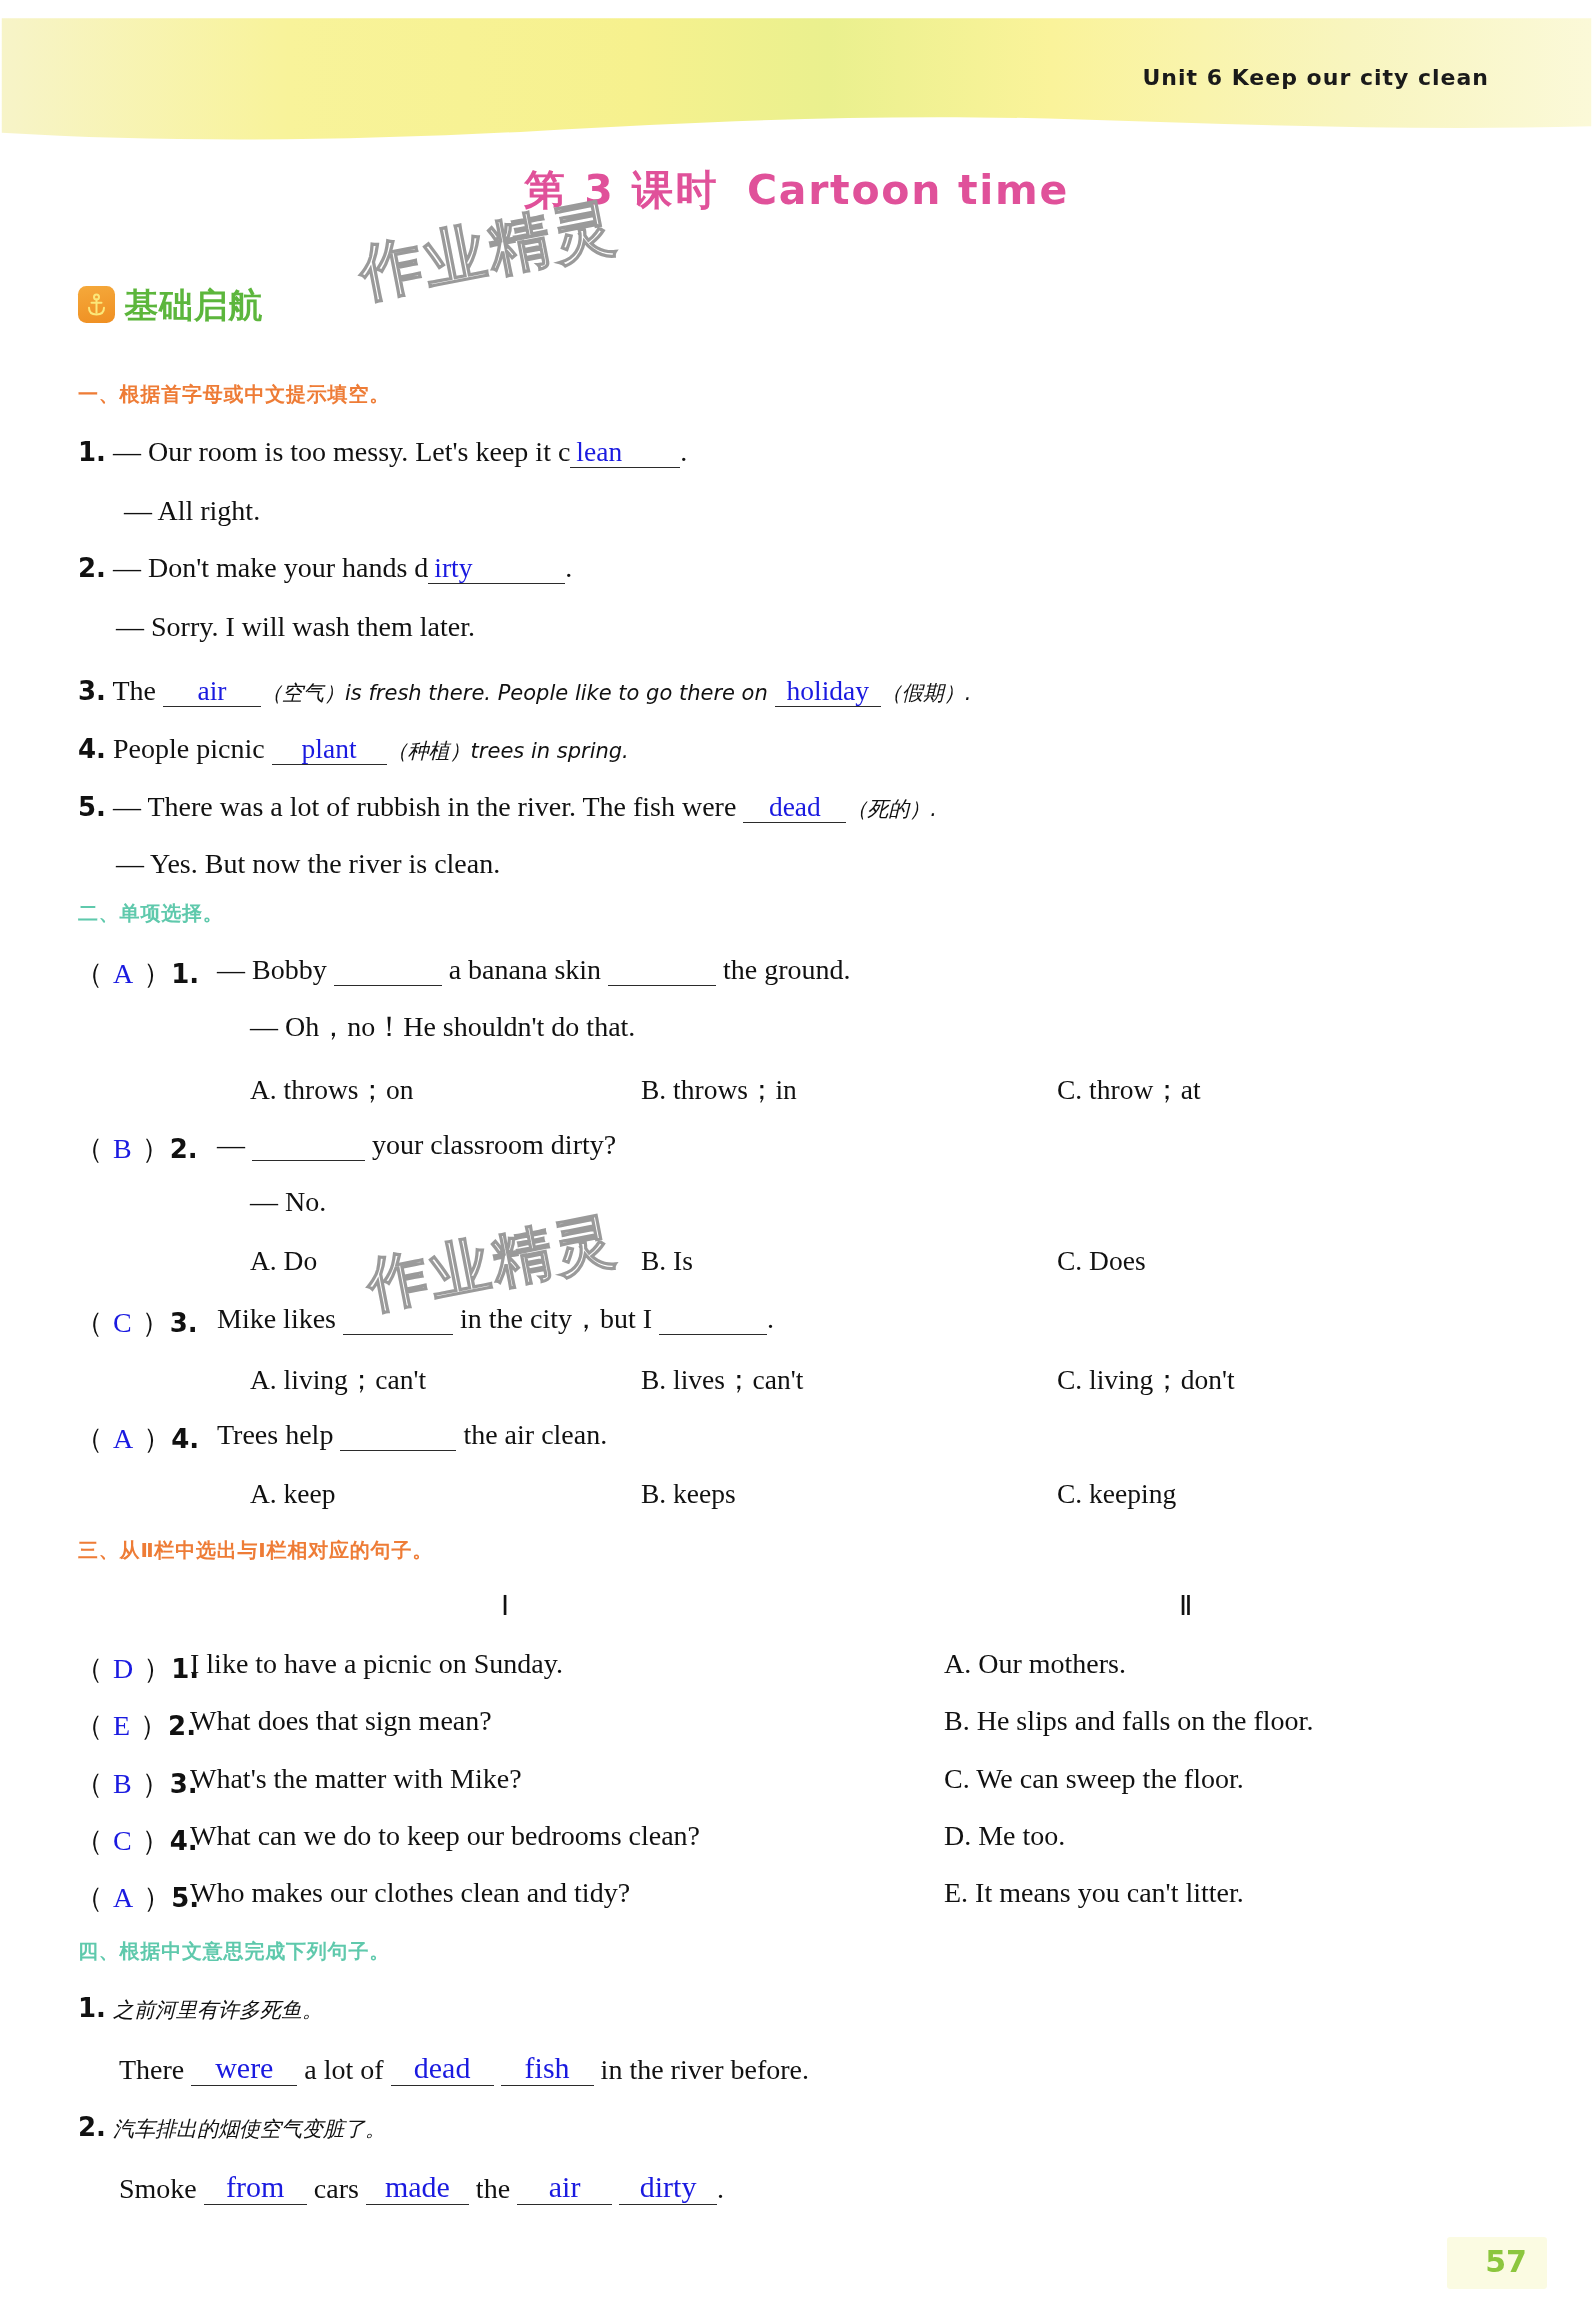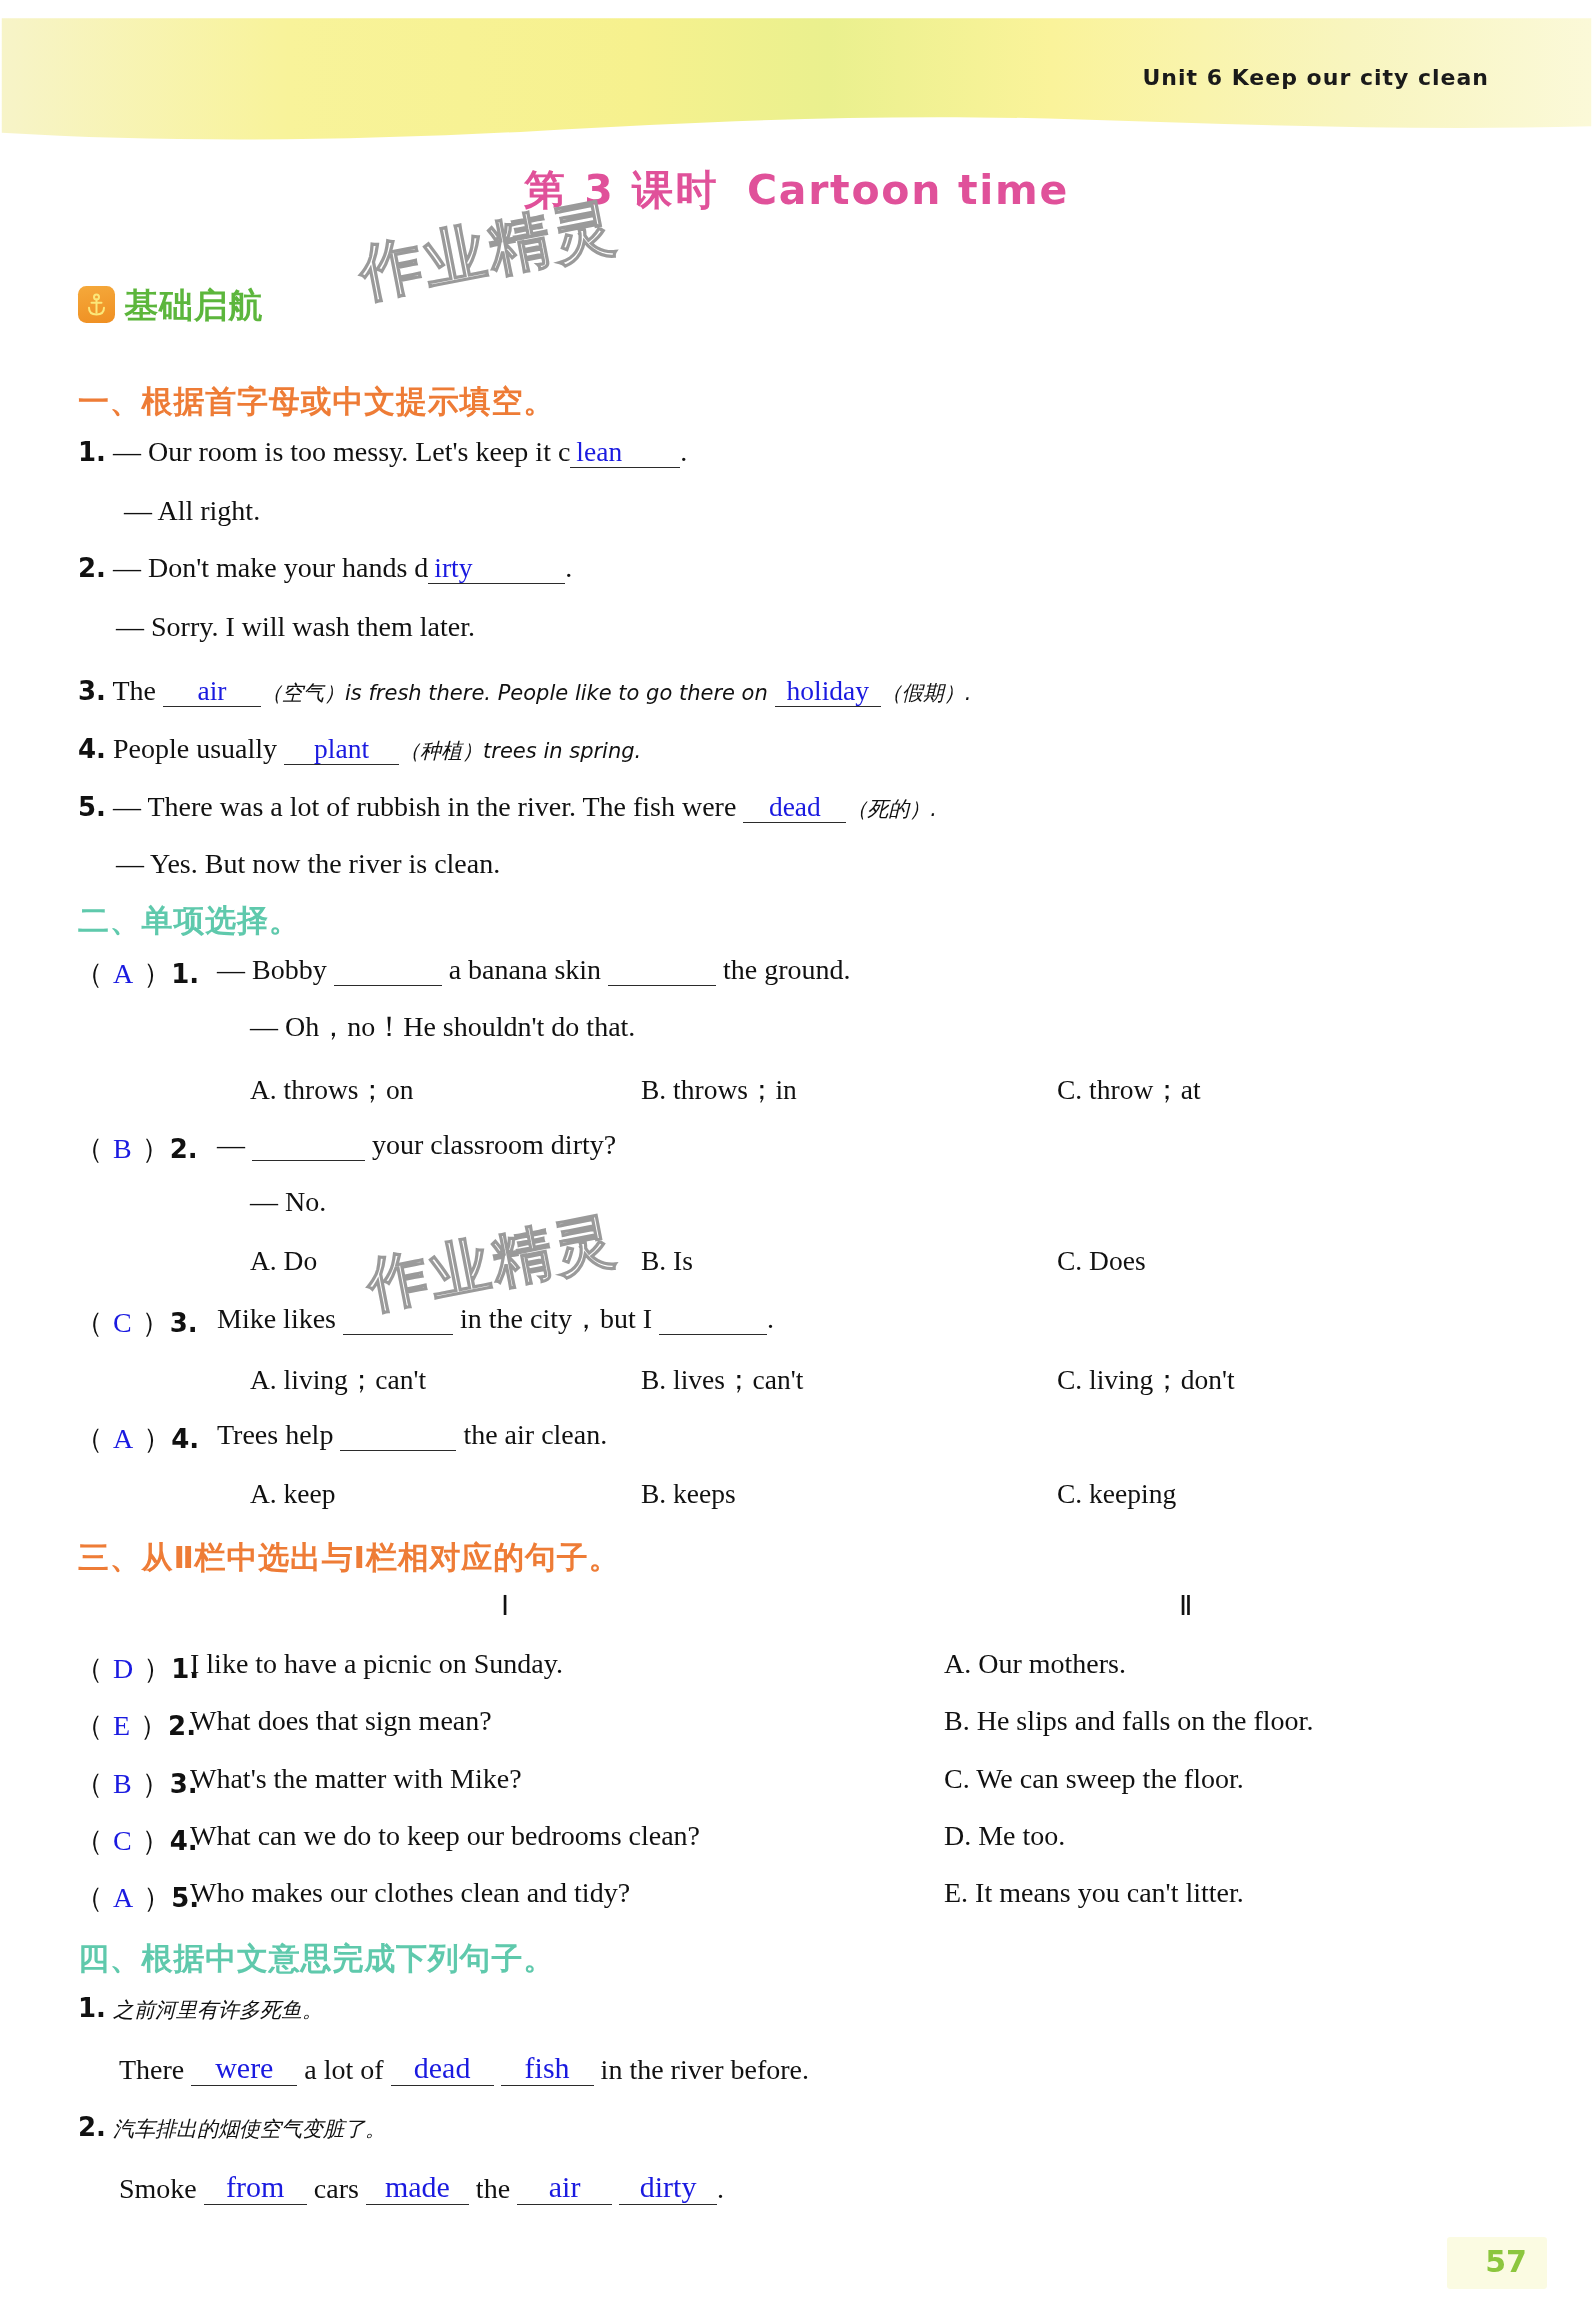--- a/index.html
+++ b/index.html
@@ -81,21 +81,21 @@
     color: #5cb63c;
     letter-spacing: 0.8px;
     line-height: 1;
   }
 
   
   .sec-head {
     position: absolute;
     font-family: "DejaVu Sans", sans-serif;
     font-weight: bold;
-    font-size: 31px;
+    font-size: 20px;
     letter-spacing: 0.8px;
     white-space: nowrap;
   }
   .sec-orange { color: #ee7c36; }
   .sec-teal   { color: #5fc9ac; }
 
   
   .ln {
     position: absolute;
     white-space: nowrap;
@@ -265,21 +265,21 @@
 
   <div class="ln" style="left:78px; top:676px;">
     <span class="num">3.</span>
     <span>The</span>
     <span class="blank" style="width:98px;"><span class="ans">air</span></span><span class="cn-text">（空气）is fresh there.  People like to go there on</span>
     <span class="blank" style="width:106px;"><span class="ans">holiday</span></span><span class="cn-text">（假期）.</span>
   </div>
 
   <div class="ln" style="left:78px; top:734px;">
     <span class="num">4.</span>
-    <span>People usually</span>
+    <span>People picnic</span>
     <span class="blank" style="width:115px;"><span class="ans">plant</span></span><span class="cn-text">（种植）trees in spring.</span>
   </div>
 
   <div class="ln" style="left:78px; top:792px;">
     <span class="num">5.</span>
     <span class="dash">—</span>
     <span>There was a lot of rubbish in the river.  The fish were</span>
     <span class="blank" style="width:103px;"><span class="ans">dead</span></span><span class="cn-text">（死的）.</span>
   </div>
   <div class="ln" style="left:116px; top:850px;">

